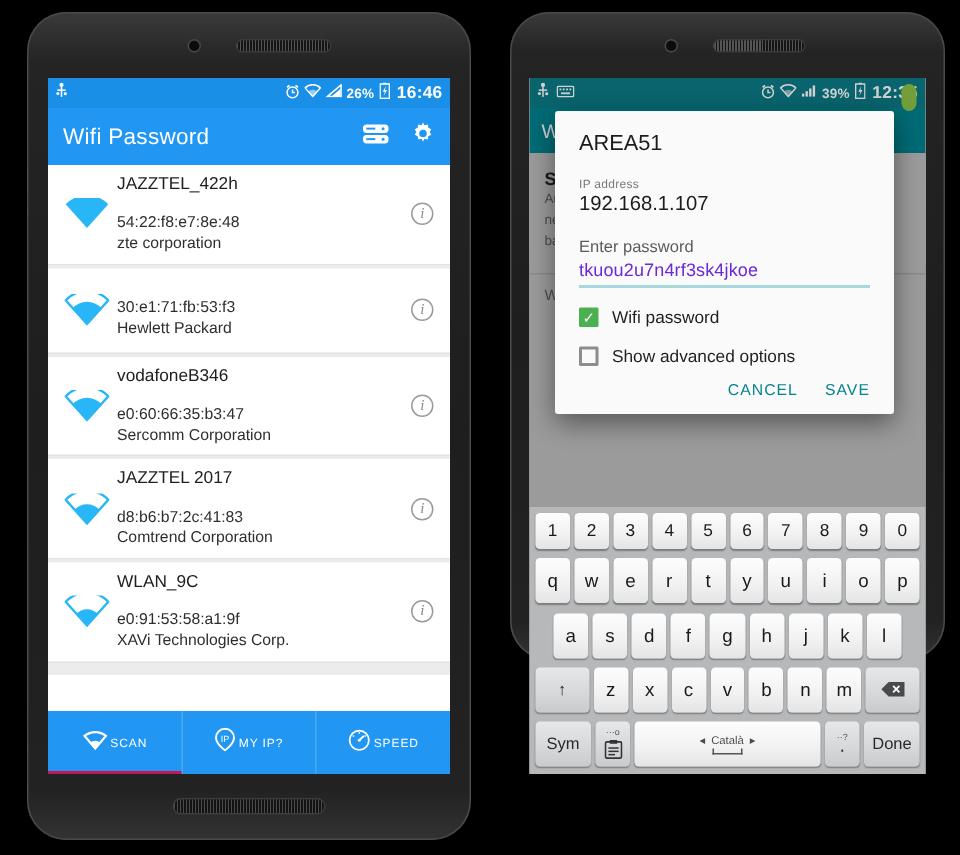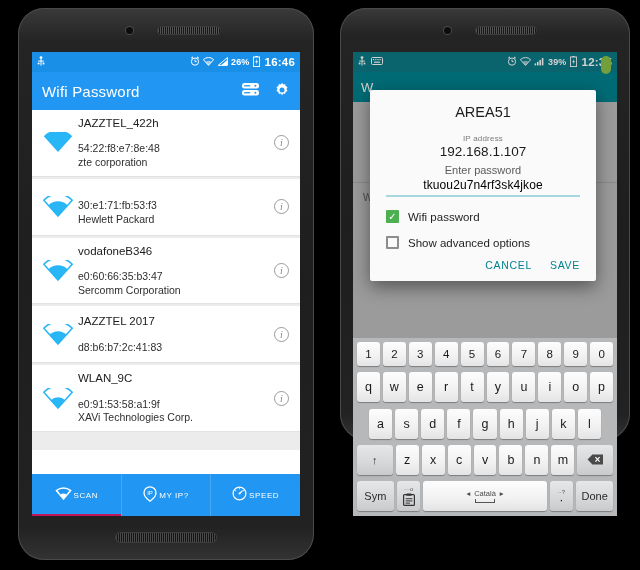--- a/index.html
+++ b/index.html
@@ -12,21 +12,21 @@
   .stage { position: relative; width: 640px; height: 570px; background: #000; }
 
   
   .phone {
     position: absolute;
     background: linear-gradient(180deg,#3a3a3a 0%,#242424 6%,#1e1e1e 50%,#222 94%,#333 100%);
     border-radius: 26px;
     box-shadow: 0 0 0 1px #4a4a4a inset, 0 2px 6px rgba(0,0,0,.8);
   }
   .phone-left  { left: 18px;  top: 8px;  width: 296px; height: 552px; }
-  .phone-right { left: 340px; top: 8px;  width: 290px; height: 432px; text-align: center; }
+  .phone-right { left: 340px; top: 8px;  width: 290px; height: 432px; }
 
   .cam {
     position: absolute; width: 7px; height: 7px; border-radius: 50%;
     background: #0c0c0c; box-shadow: 0 0 0 1px #4a4a4a;
     top: 19px;
   }
   .earpiece {
     position: absolute; height: 7px; border-radius: 4px; top: 19px;
     background: repeating-linear-gradient(90deg,#555 0 1px,#151515 1px 2px);
     box-shadow: 0 0 0 1px #3a3a3a;
@@ -103,31 +103,31 @@
   .r-card { background:#bdbdbd; padding: 8px 10px; }
   .r-h { font-size: 12px; color:#222; font-weight:600; }
   .r-p { font-size: 9px; color:#5c5c5c; line-height: 1.55; }
   .r-div { height:1px; background:#a9a9a9; margin: 6px 0; }
   .r-row { display:flex; align-items:center; font-size:10px; color:#5e5e5e; padding: 3px 10px; }
   .r-toggle { position:absolute; right:6px; top:4px; width:10px;height:18px;border-radius:5px;background:#8bc34a; }
 
   
   .scrim { position:absolute; inset:0; background: rgba(0,0,0,.18); }
   .dialog {
-    position: absolute; left: 17px; top: 38px; width: 226px;
+    position: absolute; left: 17px; top: 22px; width: 226px;
     background: #fafafa; border-radius: 2px;
     box-shadow: 0 6px 18px rgba(0,0,0,.45);
     padding: 14px 16px 6px 16px;
   }
   .dlg-title { font-size: 14.5px; color: #1c1c1c; margin-bottom: 14px; }
   .dlg-lbl-sm { font-size: 8px; color: #7a7a7a; letter-spacing: .2px; }
   .dlg-val { font-size: 13.5px; color: #1c1c1c; margin-top: 1px; }
-  .dlg-field-label { font-size: 11px; color: #5b5b5b; margin-top: 5px; }
+  .dlg-field-label { font-size: 11px; color: #5b5b5b; margin-top: 16px; }
   .dlg-input {
-    font-size: 12px; color: #000000; padding-bottom: 3px;
+    font-size: 12px; color: #6d28d9; padding-bottom: 3px;
     border-bottom: 2px solid #a6d8de; margin-top: 2px; letter-spacing: .1px;
   }
   .cb-row { display: flex; align-items: center; gap: 9px; margin-top: 13px; }
   .cb { width: 13px; height: 13px; flex: 0 0 auto; }
   .cb-on {
     background: #4CAF50; border-radius: 1px; color:#fff; font-size: 10px;
     display:flex; align-items:center; justify-content:center;
   }
   .cb-off { border: 2px solid #8d8d8d; border-radius: 1px; background: transparent; }
   .cb-lbl { font-size: 11.5px; color: #1f1f1f; }
@@ -287,20 +287,21 @@
         <div class="wifi-item">
           <div class="wifi-ico">
             <svg width="30" height="21" viewBox="0 0 30 21">
                 <path d="M15 20 L0.8 4.2 A19.5 19.5 0 0 1 29.2 4.2 Z" fill="none" stroke="#29B6F6" stroke-width="1.6"></path>
                 <path d="M15 20 L6.6 10.8 A11.5 11.5 0 0 1 23.4 10.8 Z" fill="#29B6F6"></path>
               </svg>
           </div>
           <div class="wifi-txt">
             <div class="wifi-ssid">JAZZTEL 2017</div>
             <div class="wifi-mac">d8:b6:b7:2c:41:83</div>
+            <div class="wifi-vend">Comtrend Corporation</div>
           </div>
           <div class="info-ico">i</div>
         </div>
 
         <div class="wifi-item">
           <div class="wifi-ico">
             <svg width="30" height="21" viewBox="0 0 30 21">
                 <path d="M15 20 L0.8 4.2 A19.5 19.5 0 0 1 29.2 4.2 Z" fill="none" stroke="#29B6F6" stroke-width="1.6"></path>
                 <path d="M15 20 L7.8 12.2 A10 10 0 0 1 22.2 12.2 Z" fill="#29B6F6"></path>
               </svg>

